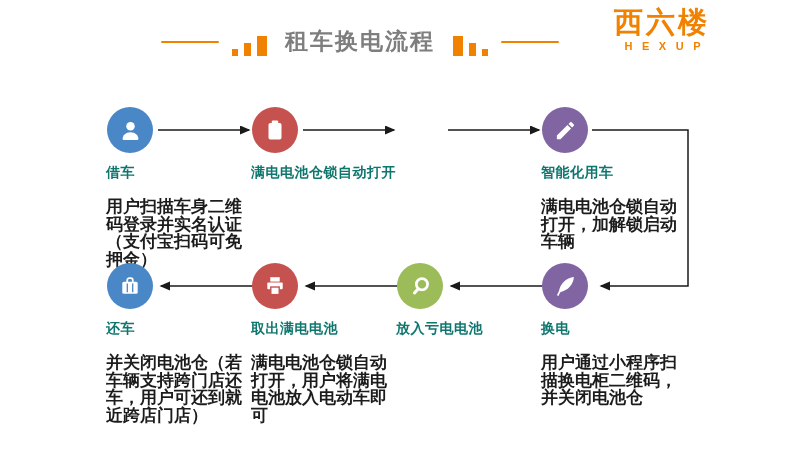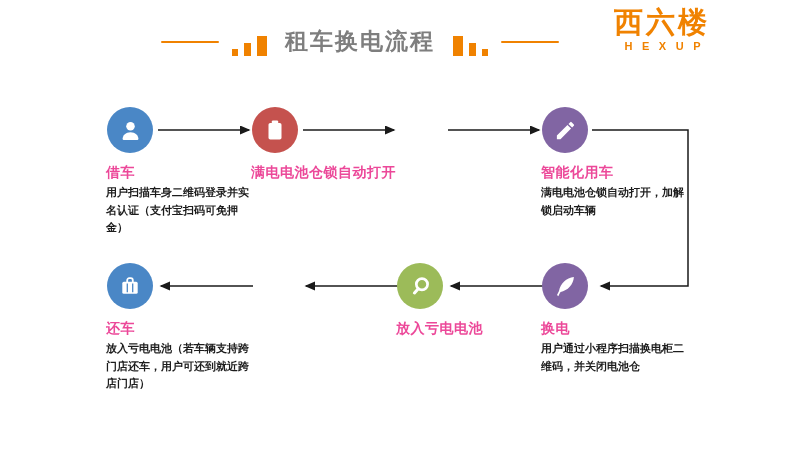--- a/index.html
+++ b/index.html
@@ -18,22 +18,22 @@
   
   .logo{position:absolute;top:7px;right:10px;width:106px;text-align:right;color:#F08200;}
   .logo-name{font-size:29px;font-weight:bold;letter-spacing:3px;line-height:1.05;white-space:nowrap;}
   .logo-sub{font-size:11px;font-weight:bold;letter-spacing:9.5px;margin-top:3px;padding-left:7px;white-space:nowrap;}
 
   
   .step{position:absolute;width:148px;}
   .circle{width:46px;height:46px;border-radius:50%;display:flex;align-items:center;
           justify-content:center;margin-left:1px;}
   .circle svg{display:block;}
-  .step-title{font-size:14px;font-weight:bold;color:#ec4899;margin-top:11px;letter-spacing:.5px;}
-  .step-desc{font-size:11px;font-weight:bold;color:#1c1c1c;line-height:17.5px;margin-top:2px;}
+  .step-title{font-size:14px;font-weight:bold;color:#0f766e;margin-top:11px;letter-spacing:.5px;}
+  .step-desc{font-size:17px;font-weight:bold;color:#1c1c1c;line-height:17.5px;margin-top:16px;}
 
   .pos-r1c1{left:106px;top:107px}.pos-r1c2{left:251px;top:107px}
   .pos-r1c3{left:396px;top:107px}.pos-r1c4{left:541px;top:107px}
   .pos-r2c4{left:541px;top:263px}.pos-r2c3{left:396px;top:263px}
   .pos-r2c2{left:251px;top:263px}.pos-r2c1{left:106px;top:263px}
 
   
   .arrows{position:absolute;left:0;top:0;pointer-events:none;}
 </style>
 </head>
@@ -123,27 +123,38 @@
   <div class="step pos-r2c3">
     <div class="circle" style="background: rgb(156, 187, 89);">
       <svg width="25" height="25" viewBox="0 0 24 24" fill="none">
         <circle cx="13.4" cy="9.8" r="5.4" stroke="#fff" stroke-width="2.6"></circle>
         <line x1="9.6" y1="14.4" x2="6.2" y2="18.2" stroke="#fff" stroke-width="3" stroke-linecap="round"></line>
       </svg>
     </div>
     <div class="step-title">放入亏电电池</div>
   </div>
 
+  <div class="step pos-r2c2">
+    <div class="circle" style="background: rgb(197, 82, 78);">
+      <svg width="24" height="24" viewBox="0 0 24 24">
+        <rect x="7.3" y="3.2" width="9.4" height="4.4" fill="#fff"></rect>
+        <rect x="4.3" y="8.6" width="15.4" height="6.6" rx="1" fill="#fff"></rect>
+        <rect x="7.8" y="13" width="8.4" height="7.6" fill="#fff" stroke="#C5524E" stroke-width="1.4"></rect>
+      </svg>
+    </div>
+    <div class="step-title">取出满电电池</div>
+    <div class="step-desc">满电电池仓锁自动打开，用户将满电电池放入电动车即可</div>
+  </div>
 
   <div class="step pos-r2c1">
     <div class="circle" style="background: rgb(74, 135, 198);">
       <svg width="24" height="24" viewBox="0 0 24 24">
         <path d="M9.2 8V6.2c0-1.1.9-2 2-2h1.6c1.1 0 2 .9 2 2V8" fill="none" stroke="#fff" stroke-width="1.8"></path>
         <rect x="4.3" y="7.8" width="15.4" height="12" rx="1.6" fill="#fff"></rect>
         <line x1="9.3" y1="9.5" x2="9.3" y2="18.2" stroke="#4A87C6" stroke-width="1.3"></line>
         <line x1="14.7" y1="9.5" x2="14.7" y2="18.2" stroke="#4A87C6" stroke-width="1.3"></line>
       </svg>
     </div>
     <div class="step-title">还车</div>
-    <div class="step-desc">放入亏电电池（若车辆支持跨门店还车，用户可还到就近跨店门店）</div>
+    <div class="step-desc">并关闭电池仓（若车辆支持跨门店还车，用户可还到就近跨店门店）</div>
   </div>
 
 </div>
 
 </body></html>

